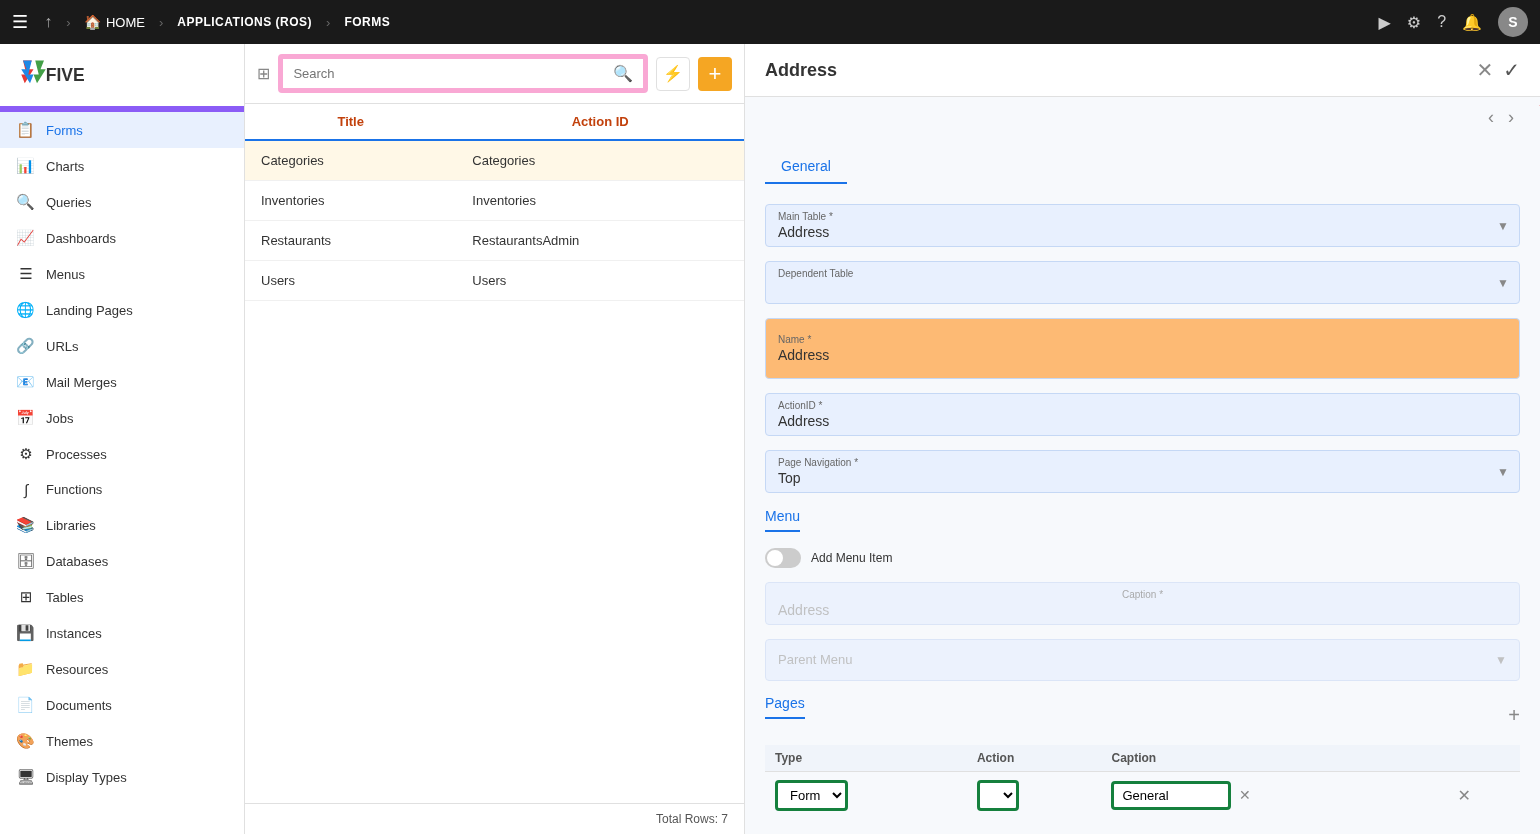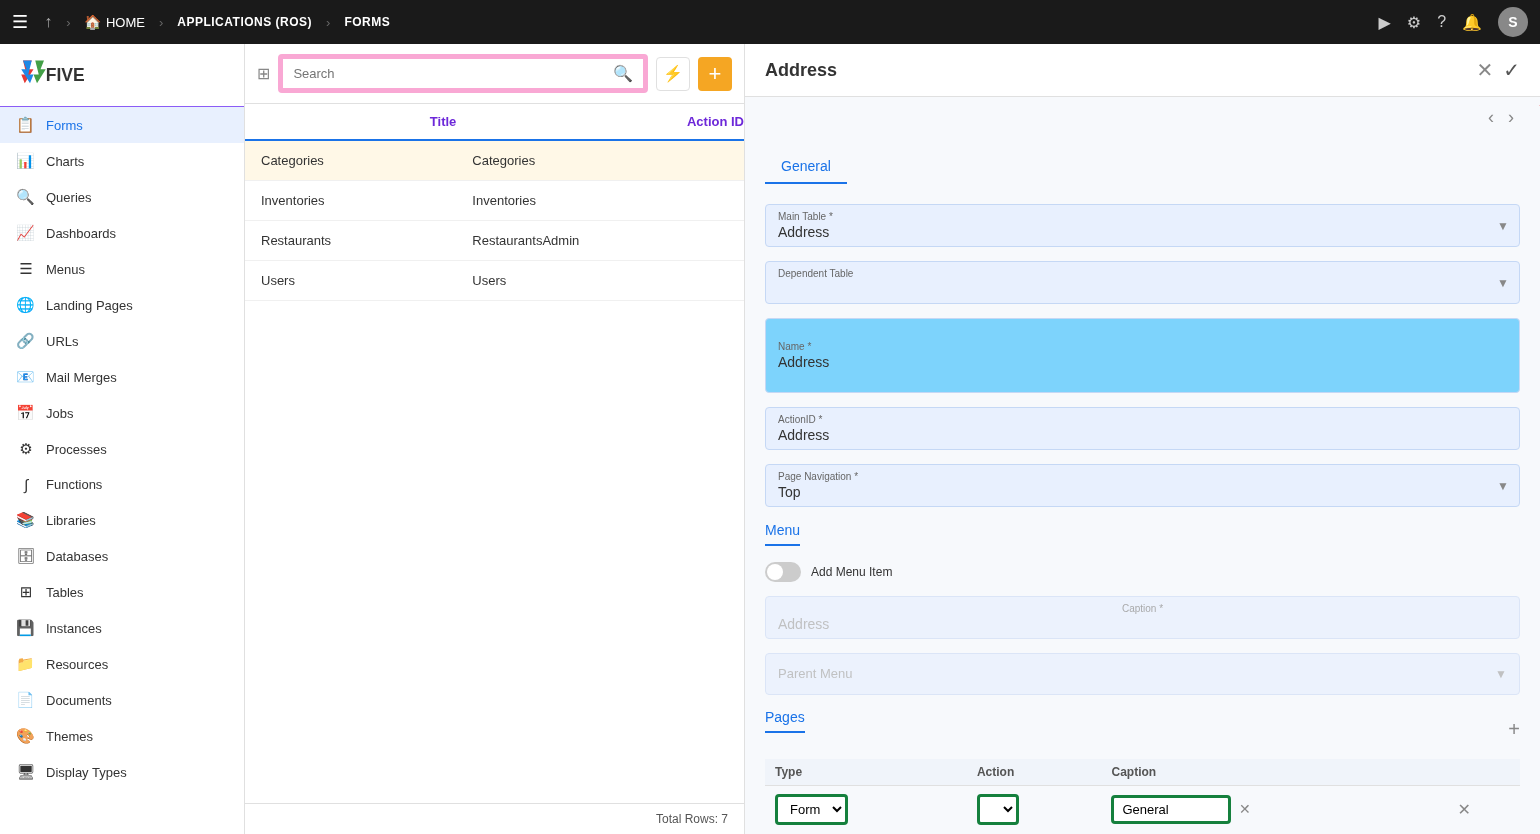--- a/index.html
+++ b/index.html
@@ -37,21 +37,21 @@
     .sidebar {
       width: 245px;
       background: #fff;
       border-right: 1px solid #e0e0e0;
       display: flex;
       flex-direction: column;
       overflow-y: auto;
     }
     .sidebar-logo {
       padding: 14px 16px 12px;
-      border-bottom: 1px solid #8b5cf6;
+      border-bottom: 6px solid #8b5cf6;
     }
     .sidebar-logo svg { width: 70px; height: 32px; }
     .sidebar-item {
       display: flex;
       align-items: center;
       gap: 10px;
       padding: 9px 16px;
       cursor: pointer;
       font-size: 13px;
       color: #333;
@@ -104,25 +104,25 @@
     }
     .add-btn {
       width: 34px; height: 34px;
       background: #f5a623; border: none; border-radius: 4px;
       color: #fff; font-size: 22px; cursor: pointer;
       display: flex; align-items: center; justify-content: center;
     }
     .list-table { flex: 1; overflow-y: auto; }
     .list-table table { width: 100%; border-collapse: collapse; }
     .list-table thead th {
-      text-align: right;
+      text-align: center;
       padding: 10px 0;
       font-size: 13px;
       font-weight: 600;
-      color: #6d28d9;
+      color: #c2410c;
       border-bottom: 2px solid #1a73e8;
       background: #fff;
     }
     .list-table tbody tr { border-bottom: 1px solid #f0f0f0; }
     .list-table tbody tr.selected { background: #fff8e7; }
     .list-table tbody td { padding: 12px 16px; font-size: 13px; color: #333; }
     .list-footer {
       padding: 8px 16px;
       border-top: 1px solid #e0e0e0;
       font-size: 12px;
@@ -189,24 +189,24 @@
     }
     .form-field .field-value {
       font-size: 14px;
       color: #333;
     }
     .form-field .dropdown-arrow {
       position: absolute; right: 10px; top: 50%; transform: translateY(-50%);
       color: #888; font-size: 12px;
     }
     .form-field-white {
-      background: #7dd3fc;
+      background: #fdba74;
       border: 1px solid #c5d8f5;
       border-radius: 4px;
-      padding: 22px 12px;
+      padding: 15px 12px;
     }
     .form-field-white label { display: block; font-size: 10px; color: #666; margin-bottom: 2px; }
     .form-field-white .field-value { font-size: 14px; color: #333; }
     .section-tab {
       font-size: 14px;
       color: #1a73e8;
       border-bottom: 2px solid #1a73e8;
       display: inline-block;
       padding-bottom: 6px;
       margin-bottom: 16px;

